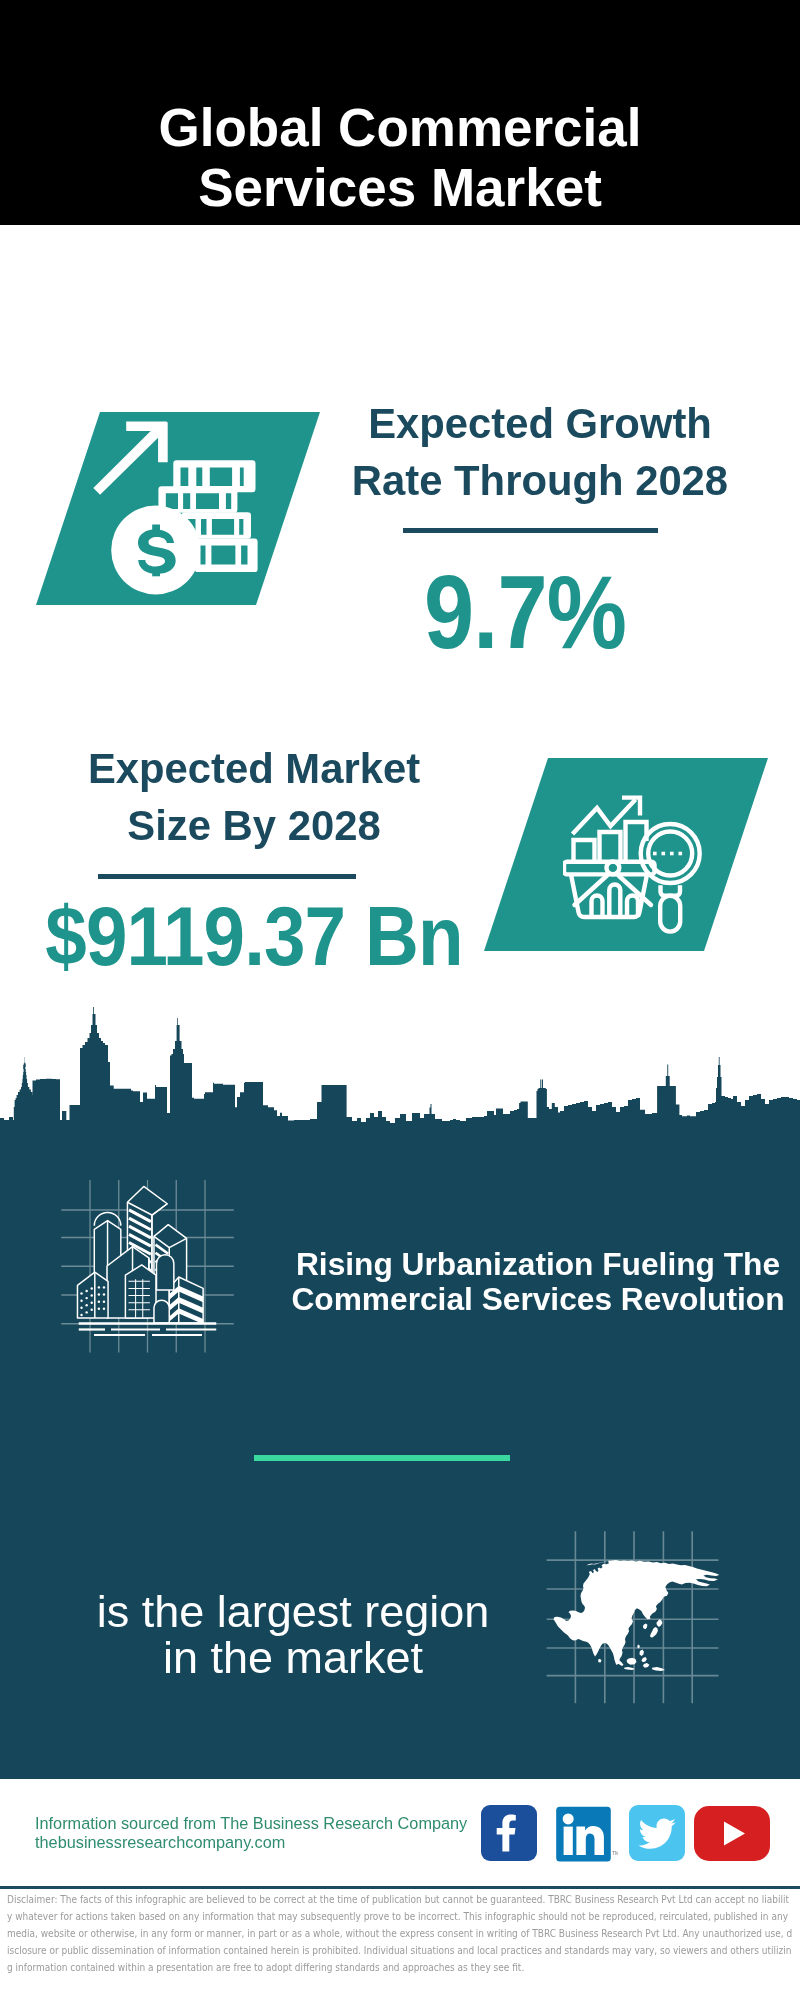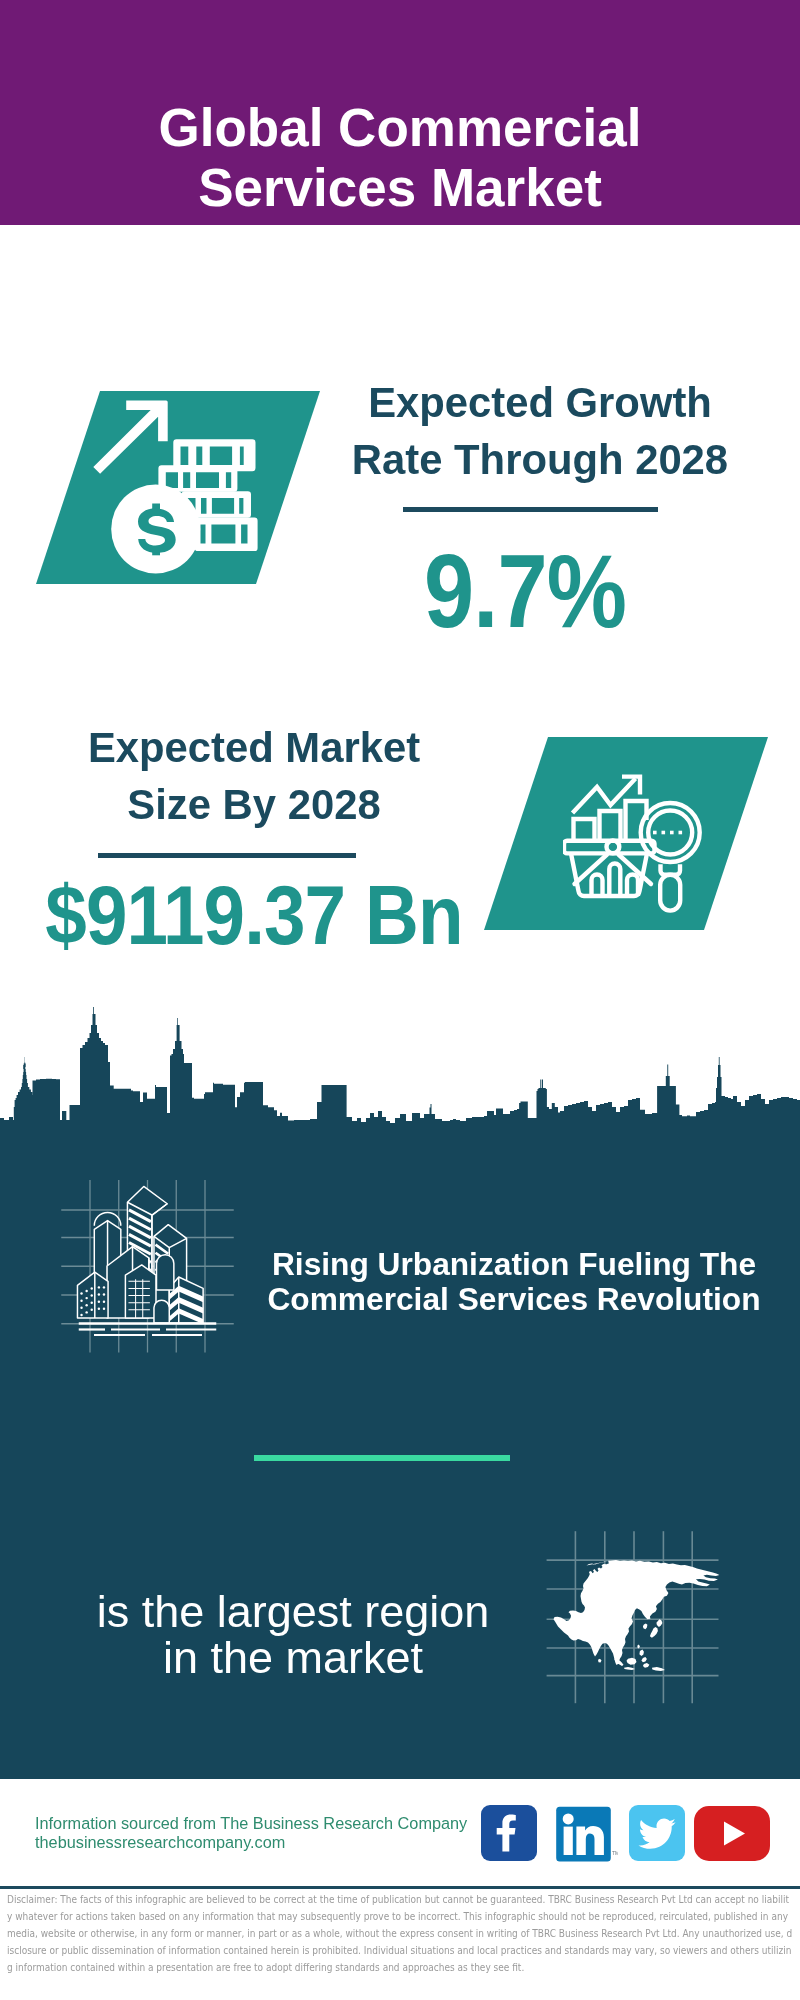--- a/index.html
+++ b/index.html
@@ -1,25 +1,25 @@
 <!DOCTYPE html>
 <html><head>
 <meta charset="utf-8">
 <style>
   html,body{margin:0;padding:0;}
   body{width:800px;height:2000px;background:#ffffff;font-family:"Liberation Sans",sans-serif;overflow:hidden;}
   .page{position:relative;width:800px;height:2000px;overflow:hidden;}
 
   
-  .header{position:absolute;left:0;top:0;width:800px;height:225px;background:#701a75;}
+  .header{position:absolute;left:0;top:0;width:800px;height:225px;background:#000000;}
   .header-title{position:absolute;left:100px;top:98px;width:600px;text-align:center;color:#ffffff;
     font-size:53px;font-weight:bold;line-height:60px;letter-spacing:0px;}
 
   
-  .statsband{position:absolute;left:0;top:310px;width:800px;height:826px;background:#ffffff;}
+  .statsband{position:absolute;left:0;top:331px;width:800px;height:826px;background:#ffffff;}
 
   .para{position:absolute;background:#1f948c;}
 
   .stat-head{position:absolute;color:#1b4a5e;font-size:41.8px;font-weight:bold;line-height:57px;text-align:center;}
   .stat-rule{position:absolute;height:5px;background:#1c4a5e;}
   .stat-val{position:absolute;color:#1f948c;font-weight:bold;text-align:center;}
 
   
   .darkband{position:absolute;left:0;top:1141px;width:800px;height:638px;background:#16465a;}
   .skyline{position:absolute;left:0;top:1005px;width:800px;height:160px;display:block;z-index:2;}
@@ -198,21 +198,21 @@
       </g>
       <g stroke="#ffffff" stroke-linecap="butt">
         <line x1="28.75" y1="158.5" x2="166.25" y2="158.5" stroke-width="2.6"></line>
         <line x1="28.75" y1="164.5" x2="55" y2="164.5" stroke-width="2.2"></line>
         <line x1="61" y1="164.5" x2="110" y2="164.5" stroke-width="2.2"></line>
         <line x1="116" y1="164.5" x2="166.25" y2="164.5" stroke-width="2.2"></line>
         <line x1="44" y1="170" x2="95" y2="170" stroke-width="2.0"></line>
         <line x1="102" y1="170" x2="152" y2="170" stroke-width="2.0"></line>
       </g>
     </svg>
-    <div class="driver-text" style="left:264px;top:106px;width:500px;">Rising Urbanization Fueling The Commercial Services Revolution</div>
+    <div class="driver-text" style="left:288px;top:106px;width:500px;">Rising Urbanization Fueling The Commercial Services Revolution</div>
     <div class="mid-rule" style="left:254px;top:314px;width:256px;"></div>
     <div class="region-text" style="left:-7px;top:448px;width:600px;"><span>is the largest region</span><br><span>in the market</span></div>
     <svg style="position:absolute;left:540px;top:364px;" width="210" height="210" viewBox="0 0 210 210">
       <g stroke="#77959f" stroke-width="1.6" opacity="0.85">
         <line x1="35.4" y1="26.2" x2="35.4" y2="198.2"></line>
         <line x1="64.8" y1="26.2" x2="64.8" y2="198.2"></line>
         <line x1="94.0" y1="26.2" x2="94.0" y2="198.2"></line>
         <line x1="123.4" y1="26.2" x2="123.4" y2="198.2"></line>
         <line x1="152.2" y1="26.2" x2="152.2" y2="198.2"></line>
         <line x1="6.6" y1="55.1" x2="178.5" y2="55.1"></line>

